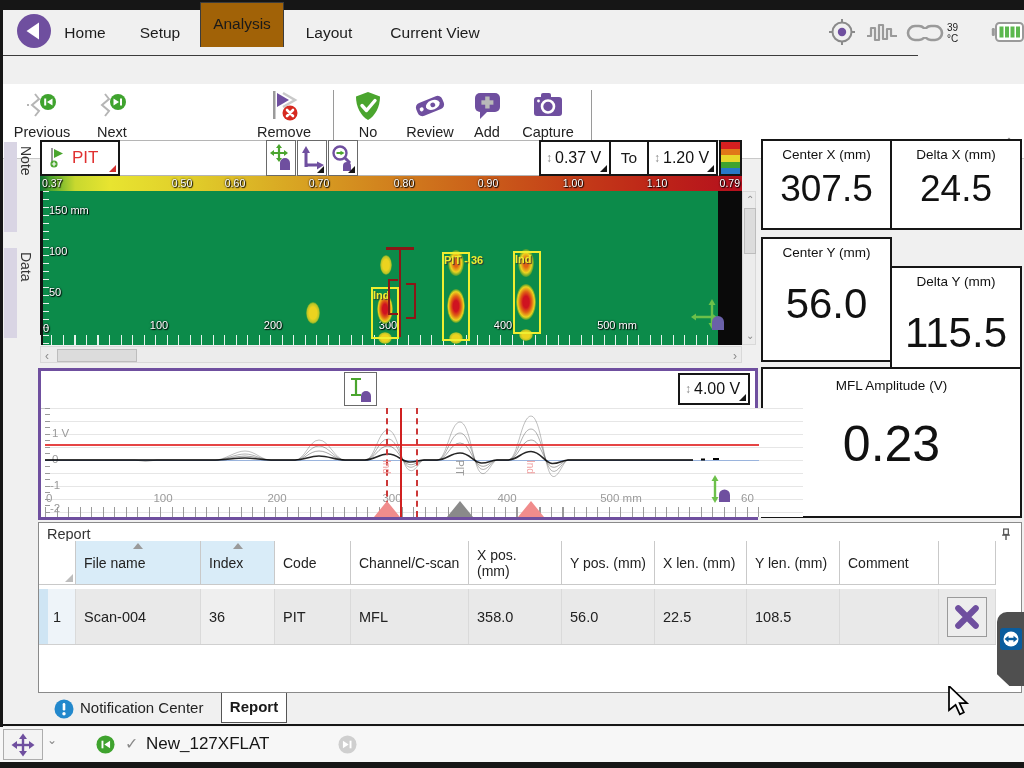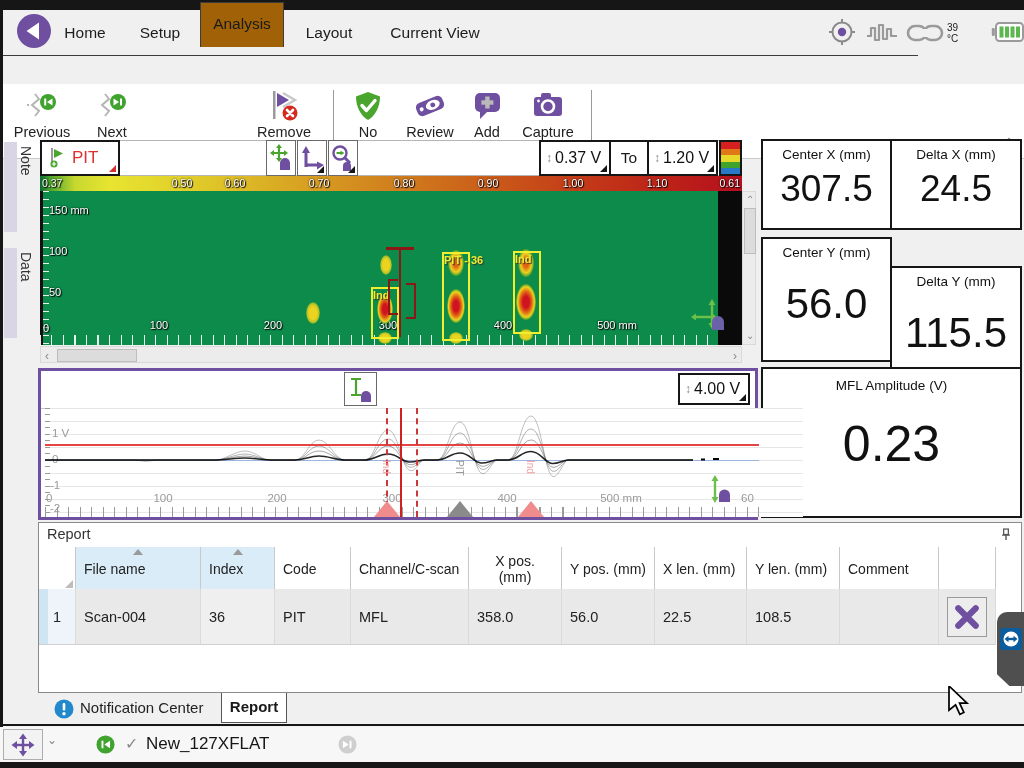--- a/index.html
+++ b/index.html
@@ -273,21 +273,21 @@
 
   <div class="abs" style="left:40px;top:176px;width:702px;height:15px;background:linear-gradient(to right,#0a6b35 0%,#4ea82d 1.5%,#c8d82f 5%,#e8e430 10%,#e0cc2a 22%,#d9a823 35%,#d2851e 48%,#cb611a 62%,#c43d18 76%,#bd2418 88%,#b5101e 100%);">
     <span class="wlbl" style="left:2px;top:1px;font-size:10.5px;">0.37</span>
     <span class="wlbl" style="left:110px;top:1px;font-size:10.5px;transform:translateX(-50%);margin-left:32px;">0.50</span>
     <span class="wlbl" style="left:195px;top:1px;font-size:10.5px;transform:translateX(-50%);">0.60</span>
     <span class="wlbl" style="left:279px;top:1px;font-size:10.5px;transform:translateX(-50%);">0.70</span>
     <span class="wlbl" style="left:364px;top:1px;font-size:10.5px;transform:translateX(-50%);">0.80</span>
     <span class="wlbl" style="left:448px;top:1px;font-size:10.5px;transform:translateX(-50%);">0.90</span>
     <span class="wlbl" style="left:533px;top:1px;font-size:10.5px;transform:translateX(-50%);">1.00</span>
     <span class="wlbl" style="left:617px;top:1px;font-size:10.5px;transform:translateX(-50%);">1.10</span>
-    <span class="wlbl" style="right:2px;top:1px;font-size:10.5px;">0.61</span>
+    <span class="wlbl" style="right:2px;top:1px;font-size:10.5px;">0.79</span>
   </div>
 
   <div class="abs" id="cscan-canvas">
     <div class="abs" style="left:0;top:0;width:3px;height:154px;background:#111;"></div>
     <div class="abs" style="left:3px;top:0;width:6px;height:154px;background:repeating-linear-gradient(to bottom,rgba(255,255,255,.9) 0 1px,transparent 1px 8px);"></div>
     <div class="abs" style="left:0;top:144px;width:678px;height:10px;background:repeating-linear-gradient(to right,rgba(255,255,255,.9) 0 1px,transparent 1px 11.5px);"></div>
     <span class="wlbl" style="left:9px;top:13px;">150 mm</span>
     <span class="wlbl" style="left:9px;top:54px;">100</span>
     <span class="wlbl" style="left:9px;top:95px;">50</span>
     <span class="wlbl" style="left:3px;top:131px;">0</span>
@@ -422,21 +422,21 @@
   </div>
 
   <div class="abs" id="report">
     <div class="abs" style="left:0;top:0;width:982px;height:22px;">
       <span style="position:absolute;left:8px;top:3px;font-size:14.5px;color:#333;">Report</span>
       <svg class="abs" style="right:8px;top:4px;" width="14" height="15" viewBox="0 0 18 18">
         <rect x="6" y="2" width="6" height="7" fill="none" stroke="#555" stroke-width="1.6"></rect>
         <path d="M4,9.8 h10 M9,10 v6" stroke="#555" stroke-width="1.8"></path>
       </svg>
     </div>
-    <div class="abs" style="left:0;top:24px;display:flex;height:44px;text-align:center;">
+    <div class="abs" style="left:0;top:18px;display:flex;height:44px;">
       <div class="hcell" style="width:37px;">
           <span style="position:absolute;bottom:2px;right:2px;width:0;height:0;border-left:8px solid transparent;border-bottom:8px solid #bdbdbd;"></span>
         </div>
       <div class="hcell hsort" style="width:125px;">
           <span class="sortarr"></span>
           <span>File name</span>
         </div>
       <div class="hcell hsort" style="width:74px;">
           <span class="sortarr"></span>
           <span>Index</span>

